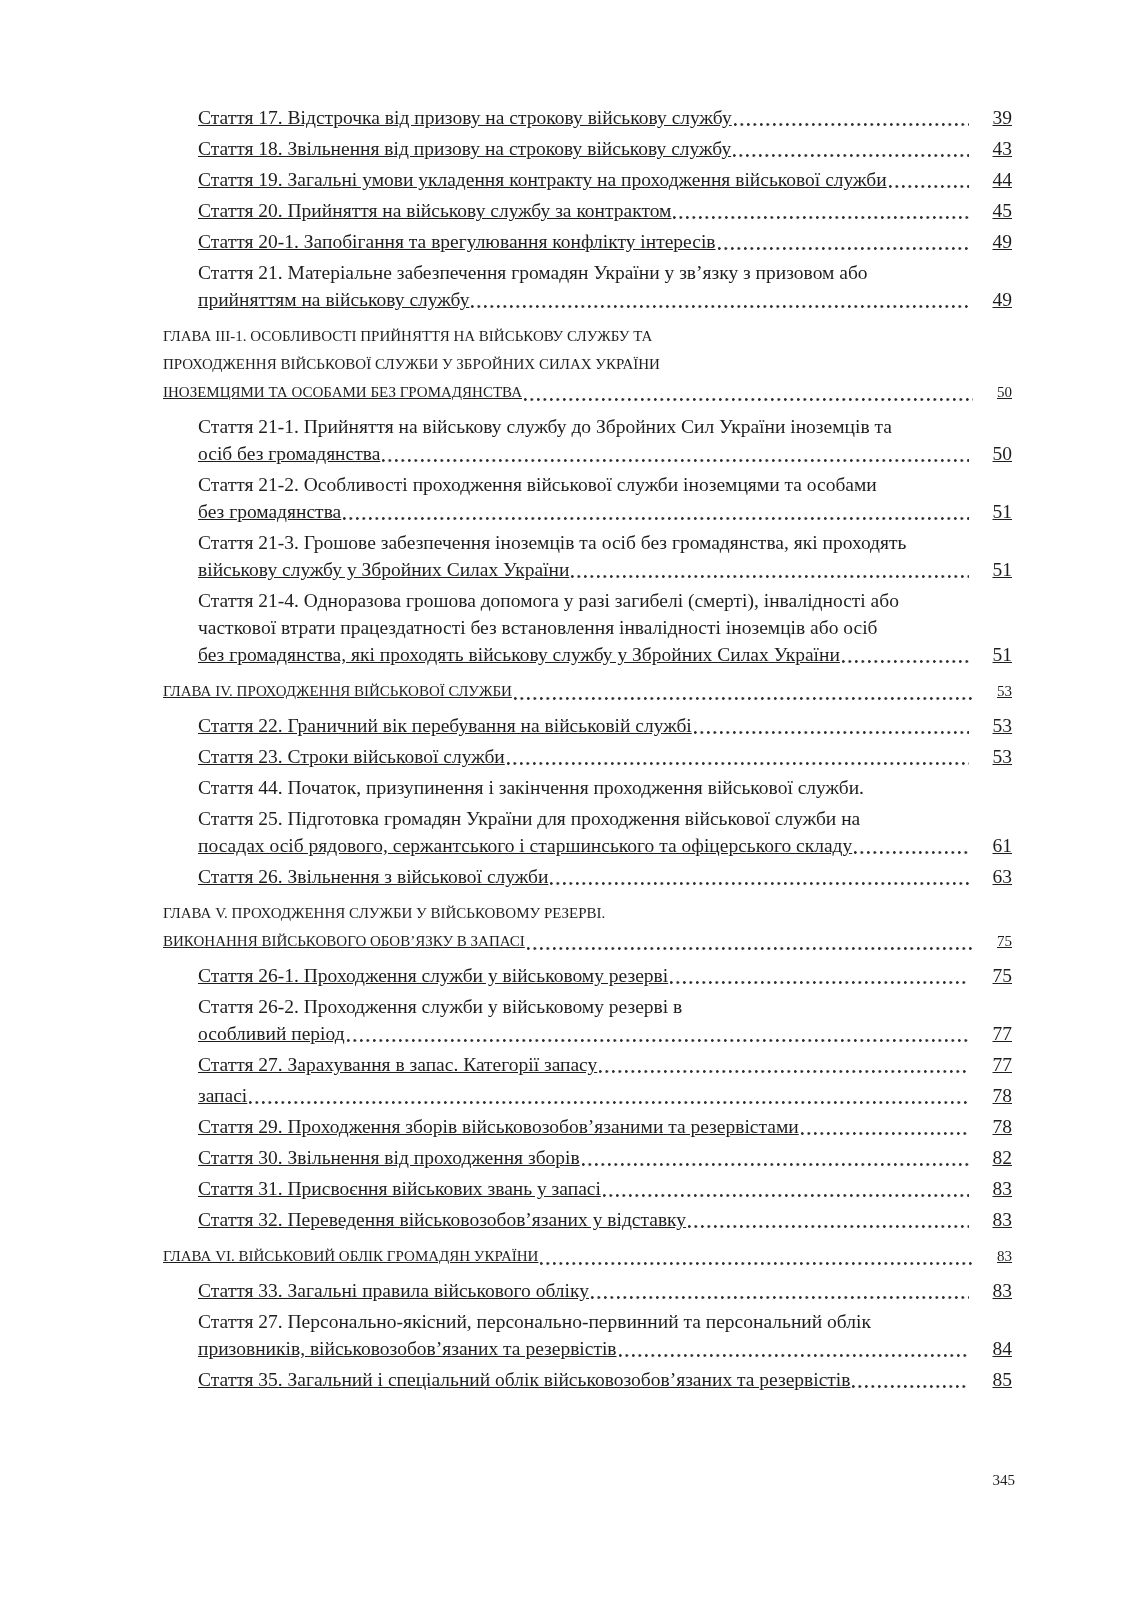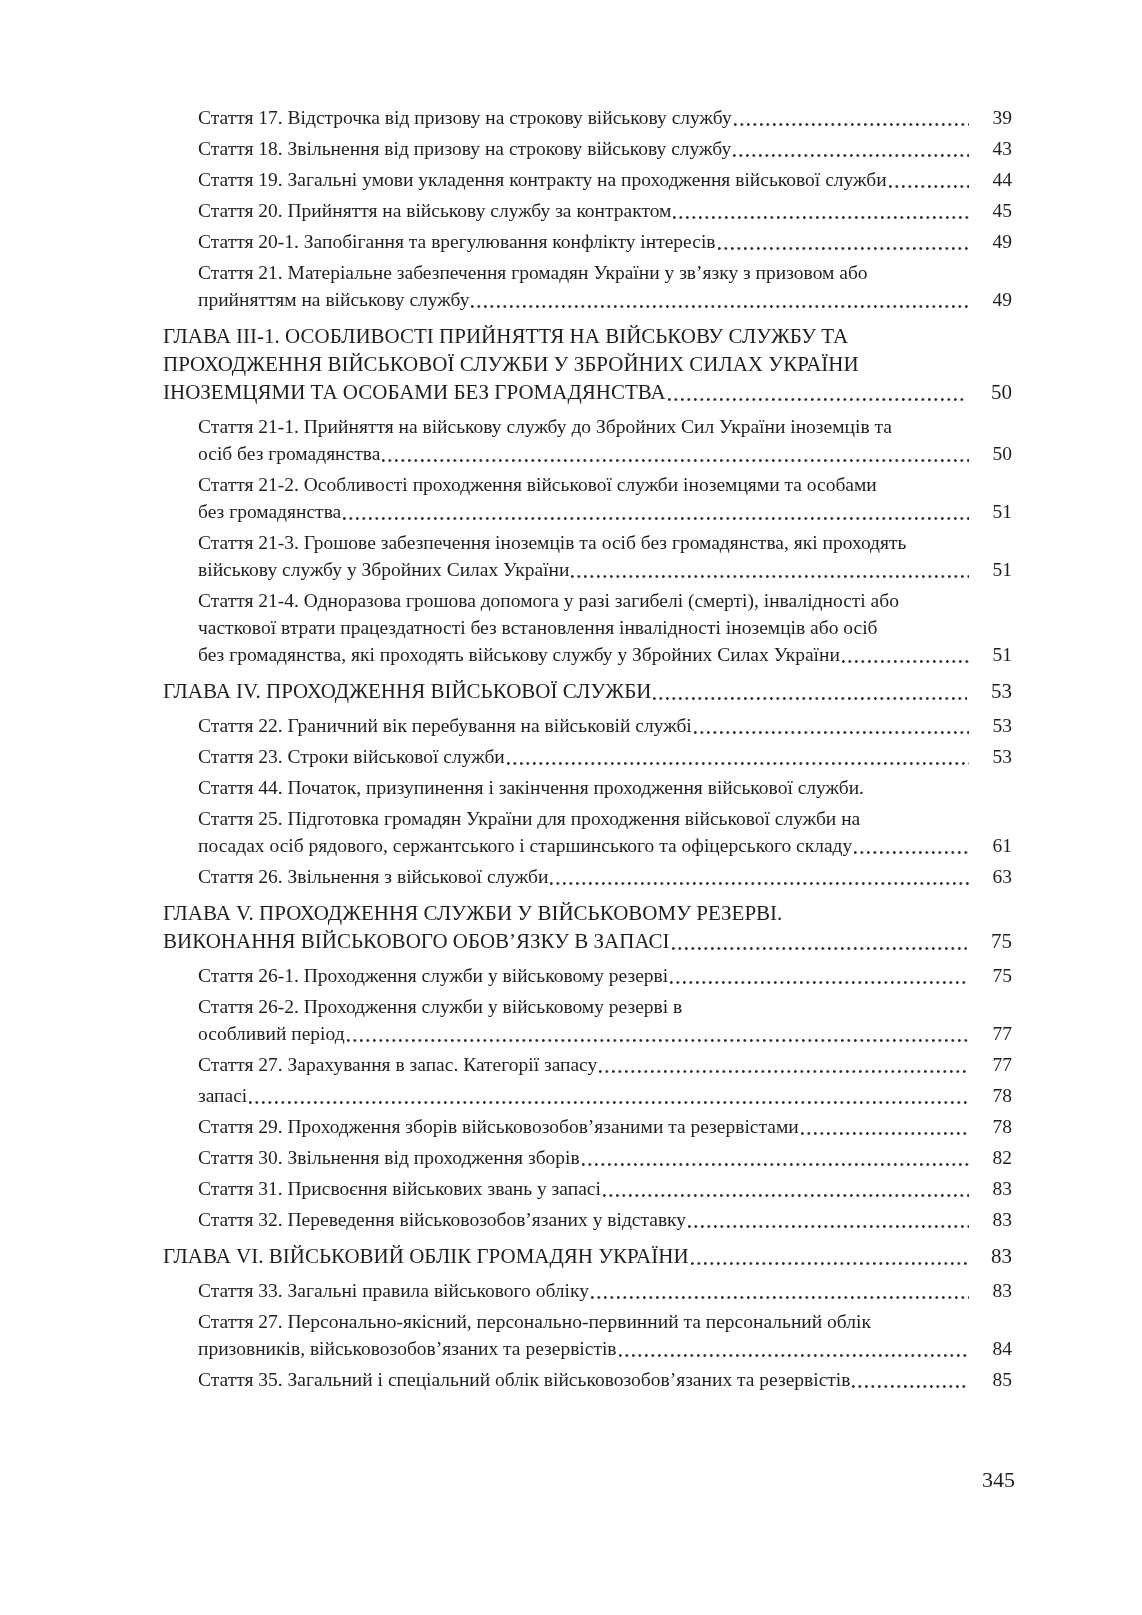--- a/index.html
+++ b/index.html
@@ -24,30 +24,31 @@
   .entry {
     margin: 4px 0;
   }
   .entry.article {
     padding-left: 35px;
     font-size: 19.5px;
     line-height: 27px;
   }
   .entry.chapter {
     padding-left: 0;
-    font-size: 21px;
+    font-size: 15px;
     line-height: 28px;
     margin: 9px 0 7px 0;
   }
   .entry .line {
     white-space: nowrap;
   }
   .entry .line.last {
     display: flex;
     align-items: baseline;
+    text-decoration: underline;
   }
   .entry .line.last .t {
     flex: 0 0 auto;
     white-space: nowrap;
   }
   .dots {
     flex: 1 1 auto;
     min-width: 14px;
     align-self: flex-end;
     height: 3px;
@@ -58,21 +59,21 @@
   }
   .pg {
     flex: 0 0 auto;
     white-space: nowrap;
     margin-left: 23px;
   }
   .folio {
     position: absolute;
     top: 1466px;
     right: 127px;
-    font-size: 22px;
+    font-size: 15px;
     line-height: 28px;
     color: #1e1e1e;
   }
 </style>
 </head>
 <body>
 
 <div class="page">
   <div>
       <div class="entry article">

